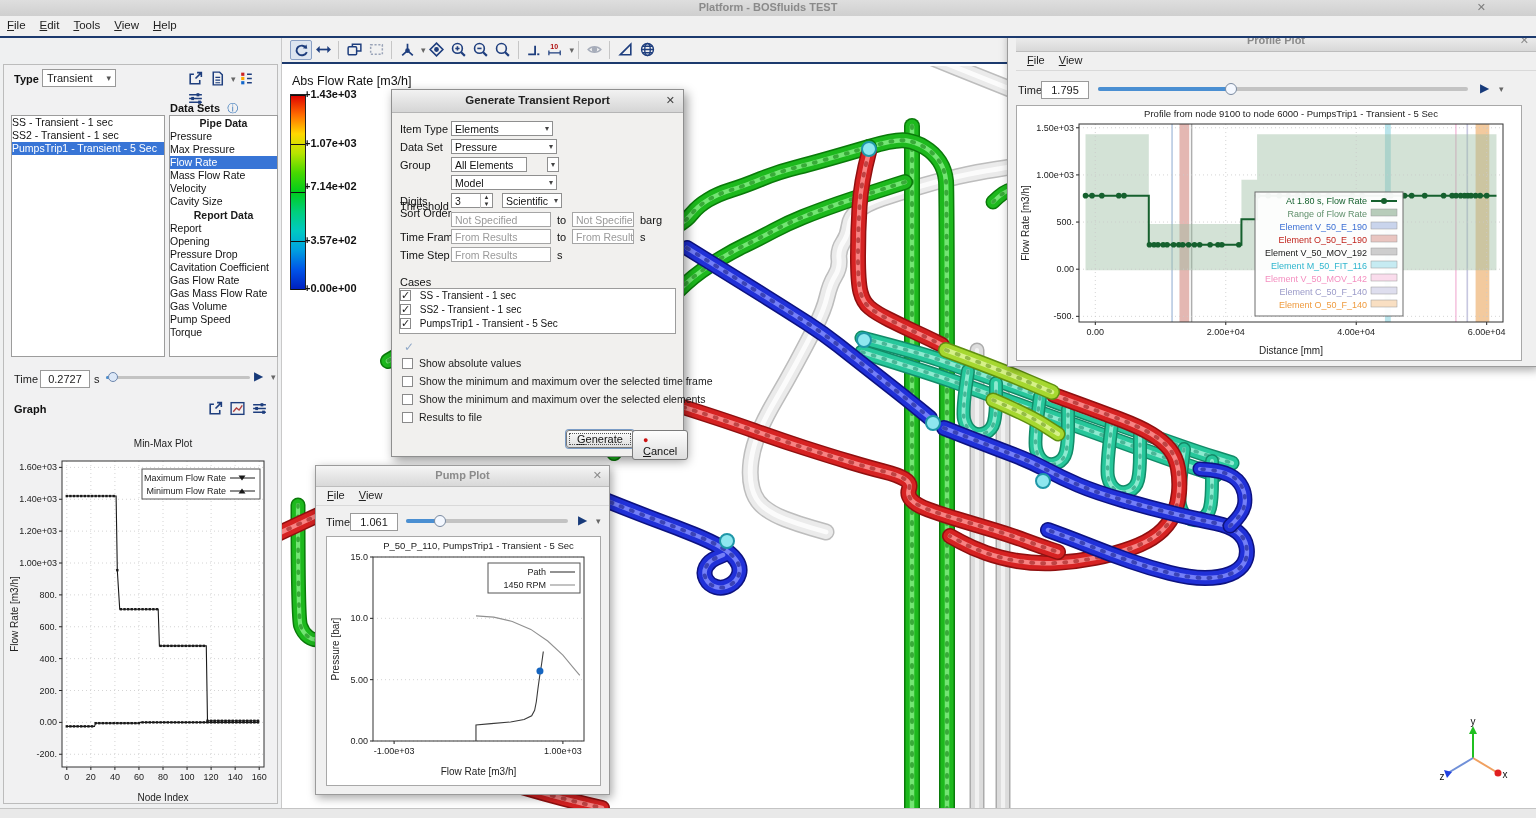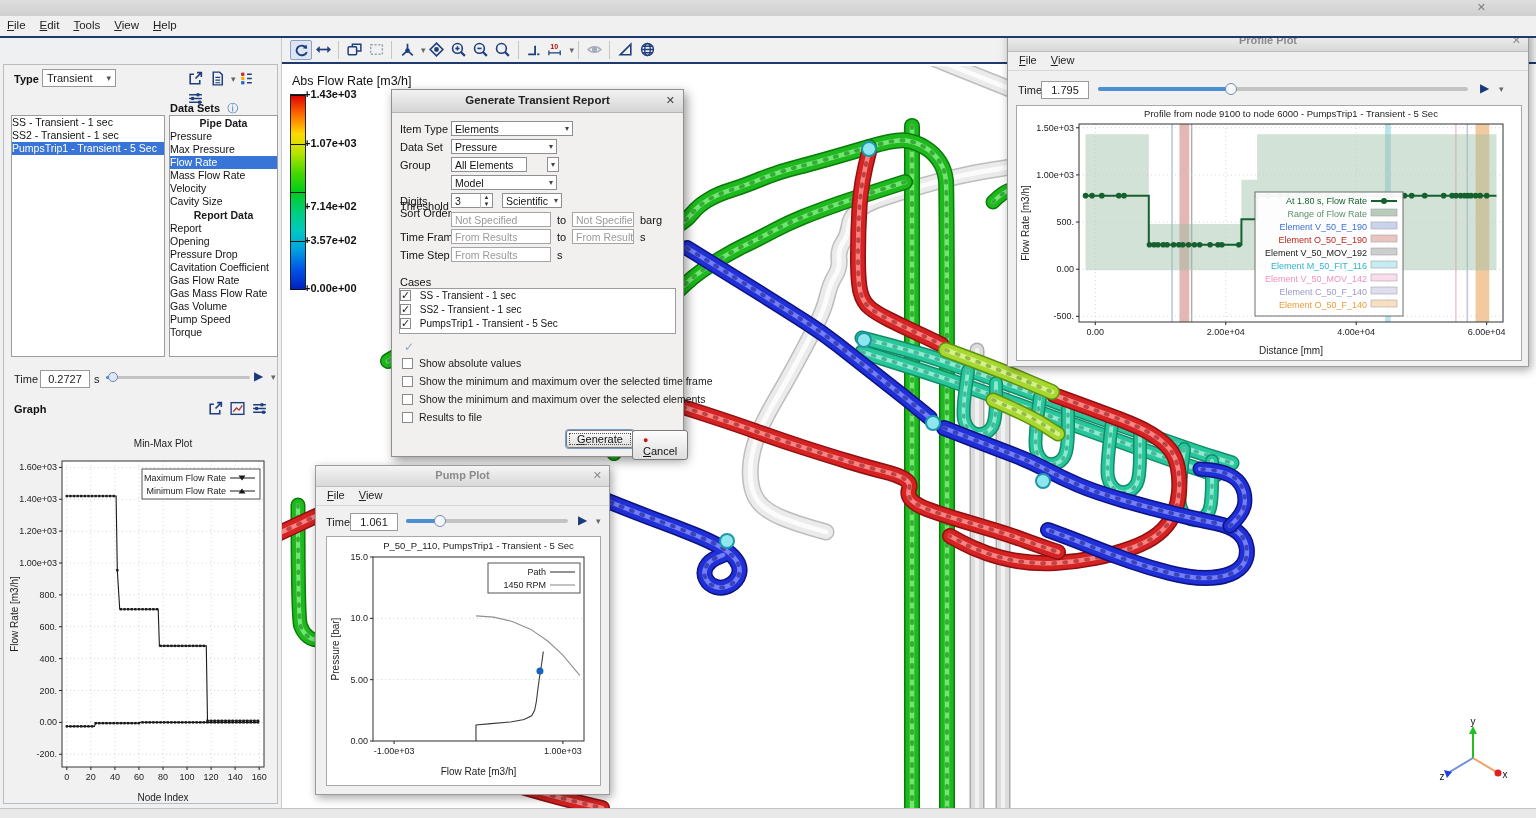--- a/index.html
+++ b/index.html
@@ -89,20 +89,21 @@
   .btn{display:inline-block;background:linear-gradient(#fdfdfd,#dedede);border:1px solid #7a7a7a;border-radius:3px;
     font-size:11px;padding:2px 10px;color:#111;}
   .btn u{text-decoration:underline;}
   #btn-generate{box-shadow:0 0 0 1px #7a9cc6;outline:1px dotted #555;outline-offset:-4px;}
   #statusbar{position:absolute;left:0;top:808px;width:1536px;height:10px;background:#e9e9e9;border-top:1px solid #c4c4c4;z-index:25;}
 </style>
 </head>
 <body>
 
 <div id="titlebar">
+  <span class="t">Platform - BOSfluids TEST</span>
   <span class="x">✕</span>
 </div>
 
 <div id="menubar"><span class="menu-item"><u>F</u>ile</span><span class="menu-item"><u>E</u>dit</span><span class="menu-item"><u>T</u>ools</span><span class="menu-item"><u>V</u>iew</span><span class="menu-item"><u>H</u>elp</span></div>
 
 <div id="viewport">
   <div id="vp-toolbar"><span class="tbtn active"><span class="icon16"><svg viewBox="0 0 16 16">
             <path d="M12.5 5.5 A5 4.5 0 1 0 13 9.5" fill="none" stroke="#1e3e7e" stroke-width="1.8"></path>
             <path d="M9.3 5.9 L13.4 6.3 L12.7 2.4 Z" fill="#1e3e7e"></path>
           </svg></span></span><span class="tbtn"><span class="icon16"><svg viewBox="0 0 16 16">
@@ -151,21 +152,21 @@
   <div id="colorbar" style="background: linear-gradient(rgb(221, 0, 0), rgb(255, 106, 0), rgb(255, 216, 0), rgb(184, 228, 0), rgb(73, 216, 0), rgb(0, 204, 28), rgb(0, 207, 122), rgb(0, 201, 194), rgb(0, 159, 224), rgb(0, 84, 232), rgb(0, 32, 192));">
       <div class="cb-tick" style="top: 0%;"></div>
       <div class="cb-tick" style="top: 25%;"></div>
       <div class="cb-tick" style="top: 50%;"></div>
       <div class="cb-tick" style="top: 75%;"></div>
       <div class="cb-tick" style="top: 100%;"></div>
     </div>
   <div id="colorbar-labels">
       <div class="cb-lbl" style="top: 50px;">+1.43e+03</div>
       <div class="cb-lbl" style="top: 98.5px;">+1.07e+03</div>
-      <div class="cb-lbl" style="top: 162px;">+7.14e+02</div>
+      <div class="cb-lbl" style="top: 142px;">+7.14e+02</div>
       <div class="cb-lbl" style="top: 195.5px;">+3.57e+02</div>
       <div class="cb-lbl" style="top: 244px;">+0.00e+00</div>
     </div>
   <div id="triad"><svg width="70" height="70">
         <line x1="35" y1="40" x2="35" y2="14" stroke="#20c020" stroke-width="2"></line>
         <path d="M35 8 l4 8 l-8 0 Z" fill="#20c020"></path>
         <line x1="35" y1="40" x2="60" y2="55" stroke="#f0a060" stroke-width="2"></line>
         <circle cx="60" cy="55" r="3.5" fill="#e02020"></circle>
         <line x1="35" y1="40" x2="10" y2="55" stroke="#7090d8" stroke-width="2"></line>
         <path d="M6 52 l8 2 l-5 6 Z" fill="#2040e0"></path>
@@ -556,21 +557,21 @@
       </svg>
   </div>
 </div>
 
 <div id="dialog">
   <div class="tbar">
     <span class="t">Generate Transient Report</span>
     <span class="x">✕</span>
   </div>
   <span class="drow" style="top:33px;">Item Type</span>
-  <div class="dctl dselect" style="left:59px;top:31px;width:122px;">
+  <div class="dctl dselect" style="left:59px;top:31px;width:102px;">
       <span>Elements</span>
       <span class="caret">▾</span>
     </div>
   <span class="drow" style="top:51px;">Data Set</span>
   <div class="dctl dselect" style="left:59px;top:49px;width:106px;">
       <span>Pressure</span>
       <span class="caret">▾</span>
     </div>
   <span class="drow" style="top:69px;">Group</span>
   <div class="dctl dselect" style="left:59px;top:67px;width:76px;">
@@ -668,21 +669,21 @@
         <circle cx="212.9432" cy="134.07999999999998" r="3.5" fill="#1565c0"></circle>
         <rect x="161" y="26" width="92" height="30" fill="#fff" stroke="#555"></rect>
         <text x="219" y="38" font-size="9" text-anchor="end" fill="#222" font-family="Liberation Sans, sans-serif">Path</text>
         <line x1="223" y1="35" x2="248" y2="35" stroke="#3a3a3a" stroke-width="1.1"></line>
         <text x="219" y="51" font-size="9" text-anchor="end" fill="#222" font-family="Liberation Sans, sans-serif">1450 RPM</text>
         <line x1="223" y1="48" x2="248" y2="48" stroke="#909090" stroke-width="1.1"></line>
       </svg>
   </div>
 </div>
 
-<div class="win" id="profilewin" style="left:1007px;top:30px;width:520px;height:335px;z-index:12;">
+<div class="win" id="profilewin" style="left:1007px;top:30px;width:520px;height:335px;z-index:12;padding-left:8px;">
   <div class="tbar">
     <span class="t">Profile Plot</span>
     <span class="x">✕</span>
   </div>
   <div class="menurow" id="profile-menu"><span class="menu-item"><u>F</u>ile</span><span class="menu-item"><u>V</u>iew</span></div>
   <span style="position:absolute;left:10px;top:53px;">Time</span>
   <span class="timebox" style="position:absolute;left:33px;top:50px;width:46px;">1.795</span>
   <span class="slider" style="position:absolute;left:90px;top:49px;width:370px;height:18px;">
     <span class="track">
         <span class="fill" style="width: 36%;"></span>

